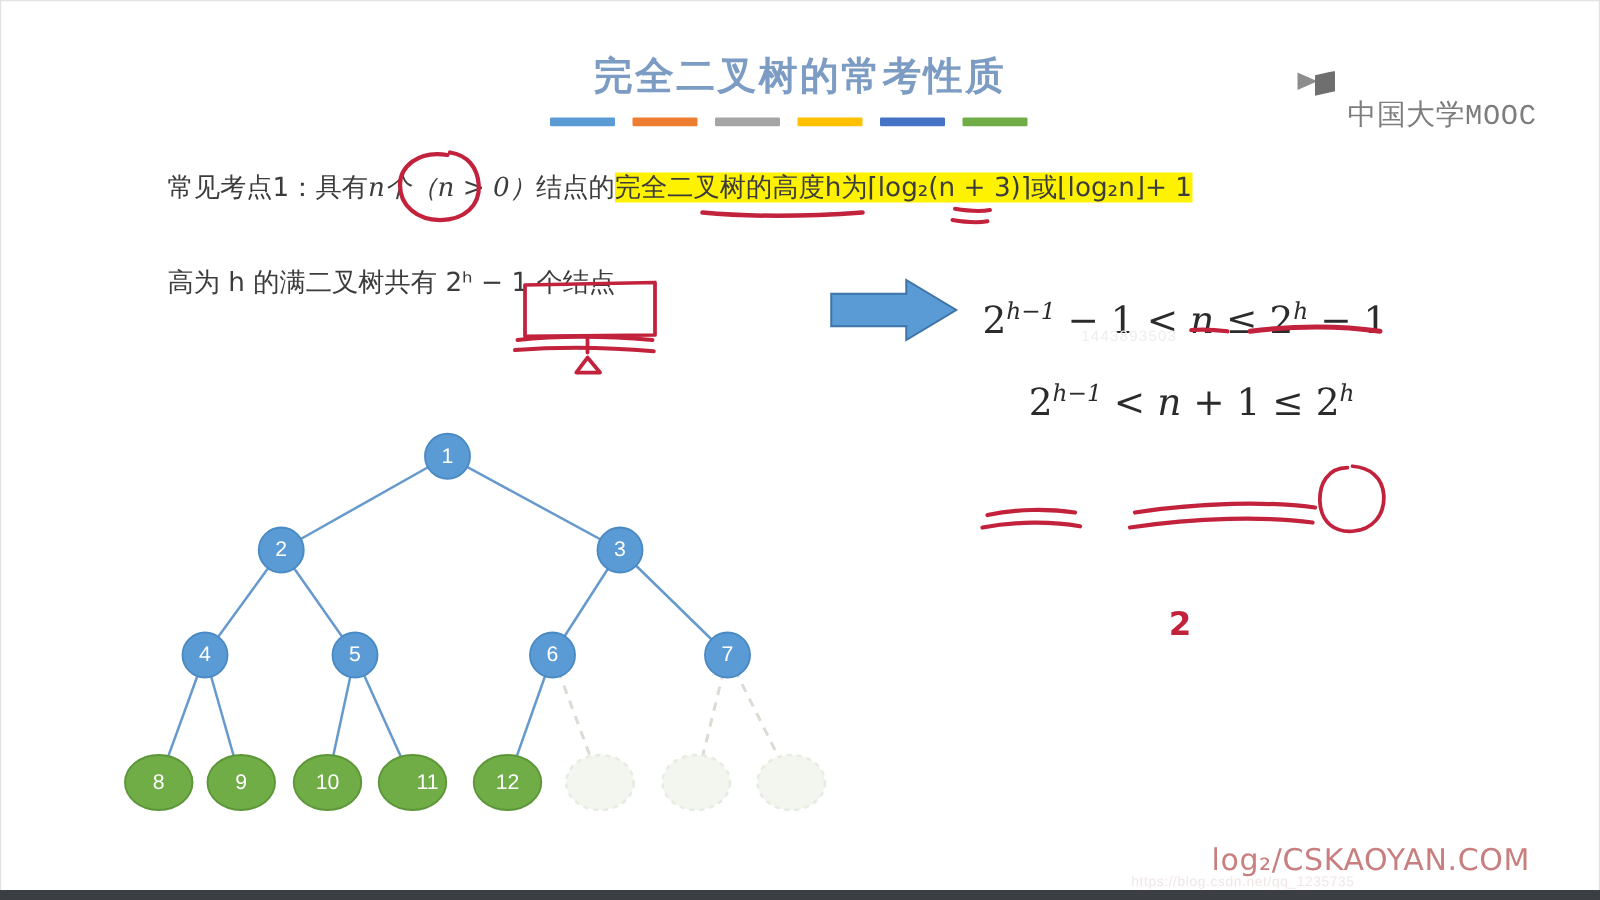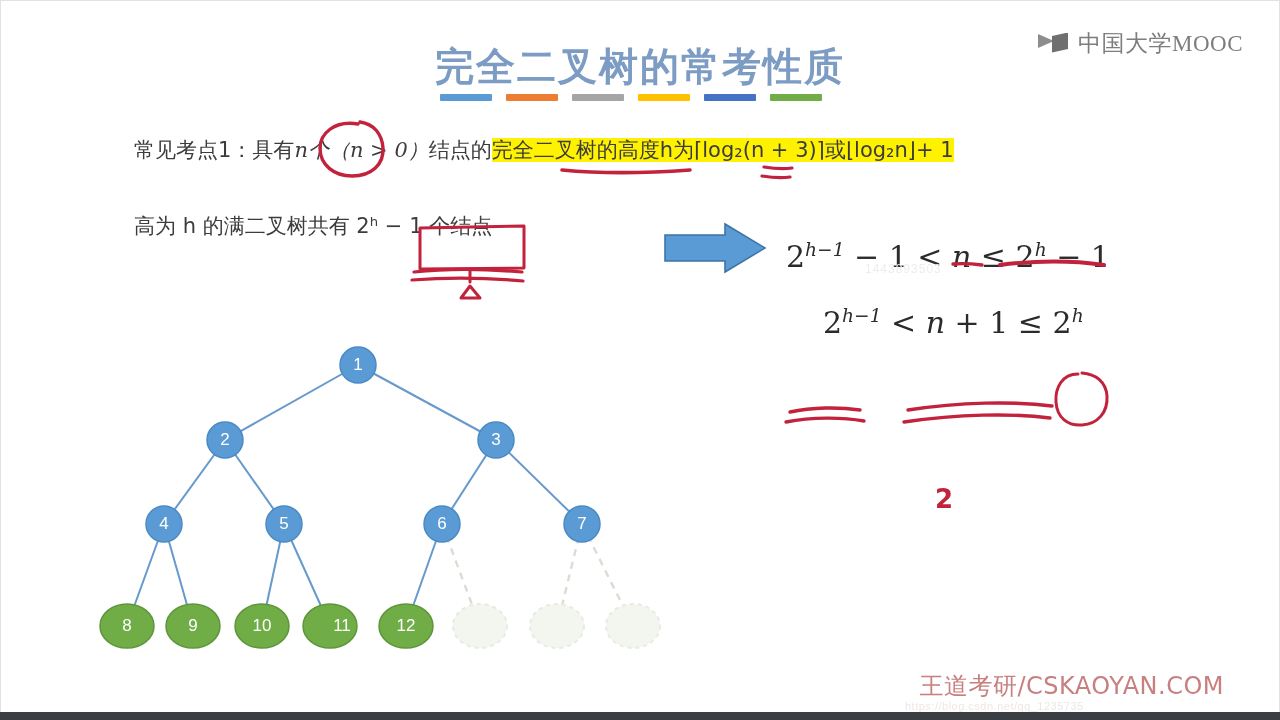--- a/index.html
+++ b/index.html
@@ -57,31 +57,32 @@
     position: absolute;
     left: 14px; top: 2px;
     width: 16px; height: 20px;
     background: #6f6f6f;
     clip-path: polygon(0 18%, 100% 0, 100% 82%, 0 100%);
   }
   #mooc-text {
     font-size: 23px;
     letter-spacing: 0.5px;
     color: #7d7d7d;
-    font-family: Liberation Serif, serif;
-    white-space: nowrap;
+    font-family: Liberation Mono, monospace;
+    white-space: nowrap;
+    margin-top: 48px;
   }
 
   
   #title {
     position: absolute;
     left: 0; right: 0;
     top: 40px;
     text-align: center;
-    font-size: 39px;
+    font-size: 31px;
     font-weight: 600;
     color: #7c9cc4;
     letter-spacing: 2px;
     font-family: "DejaVu Serif", serif;
   }
   #title-rule {
     position: absolute;
     top: 94px;
     left: 440px;
     display: flex;
@@ -314,16 +315,16 @@
       <path d="M908,410 C960,402 1014,401 1052,406" stroke-width="3.4"></path>
       <path d="M904,422 C958,414 1012,413 1050,418" stroke-width="3.4"></path>
 
       <path d="M1078,374 C1062,374 1055,388 1056,402 C1057,418 1068,426 1082,425
                C1098,424 1108,412 1107,396 C1106,382 1096,374 1082,373" stroke-width="3"></path>
     </g>
 
     <text x="935" y="508" fill="#c2223c" font-size="26" font-family="DejaVu Sans, sans-serif" font-weight="bold">2</text>
   </svg>
 
-  <div id="footer-brand">王道考研/CSKAOYAN.COM</div>
+  <div id="footer-brand">log₂/CSKAOYAN.COM</div>
   <div id="bottom-bar"></div>
 
 </div>
 
 </body></html>

